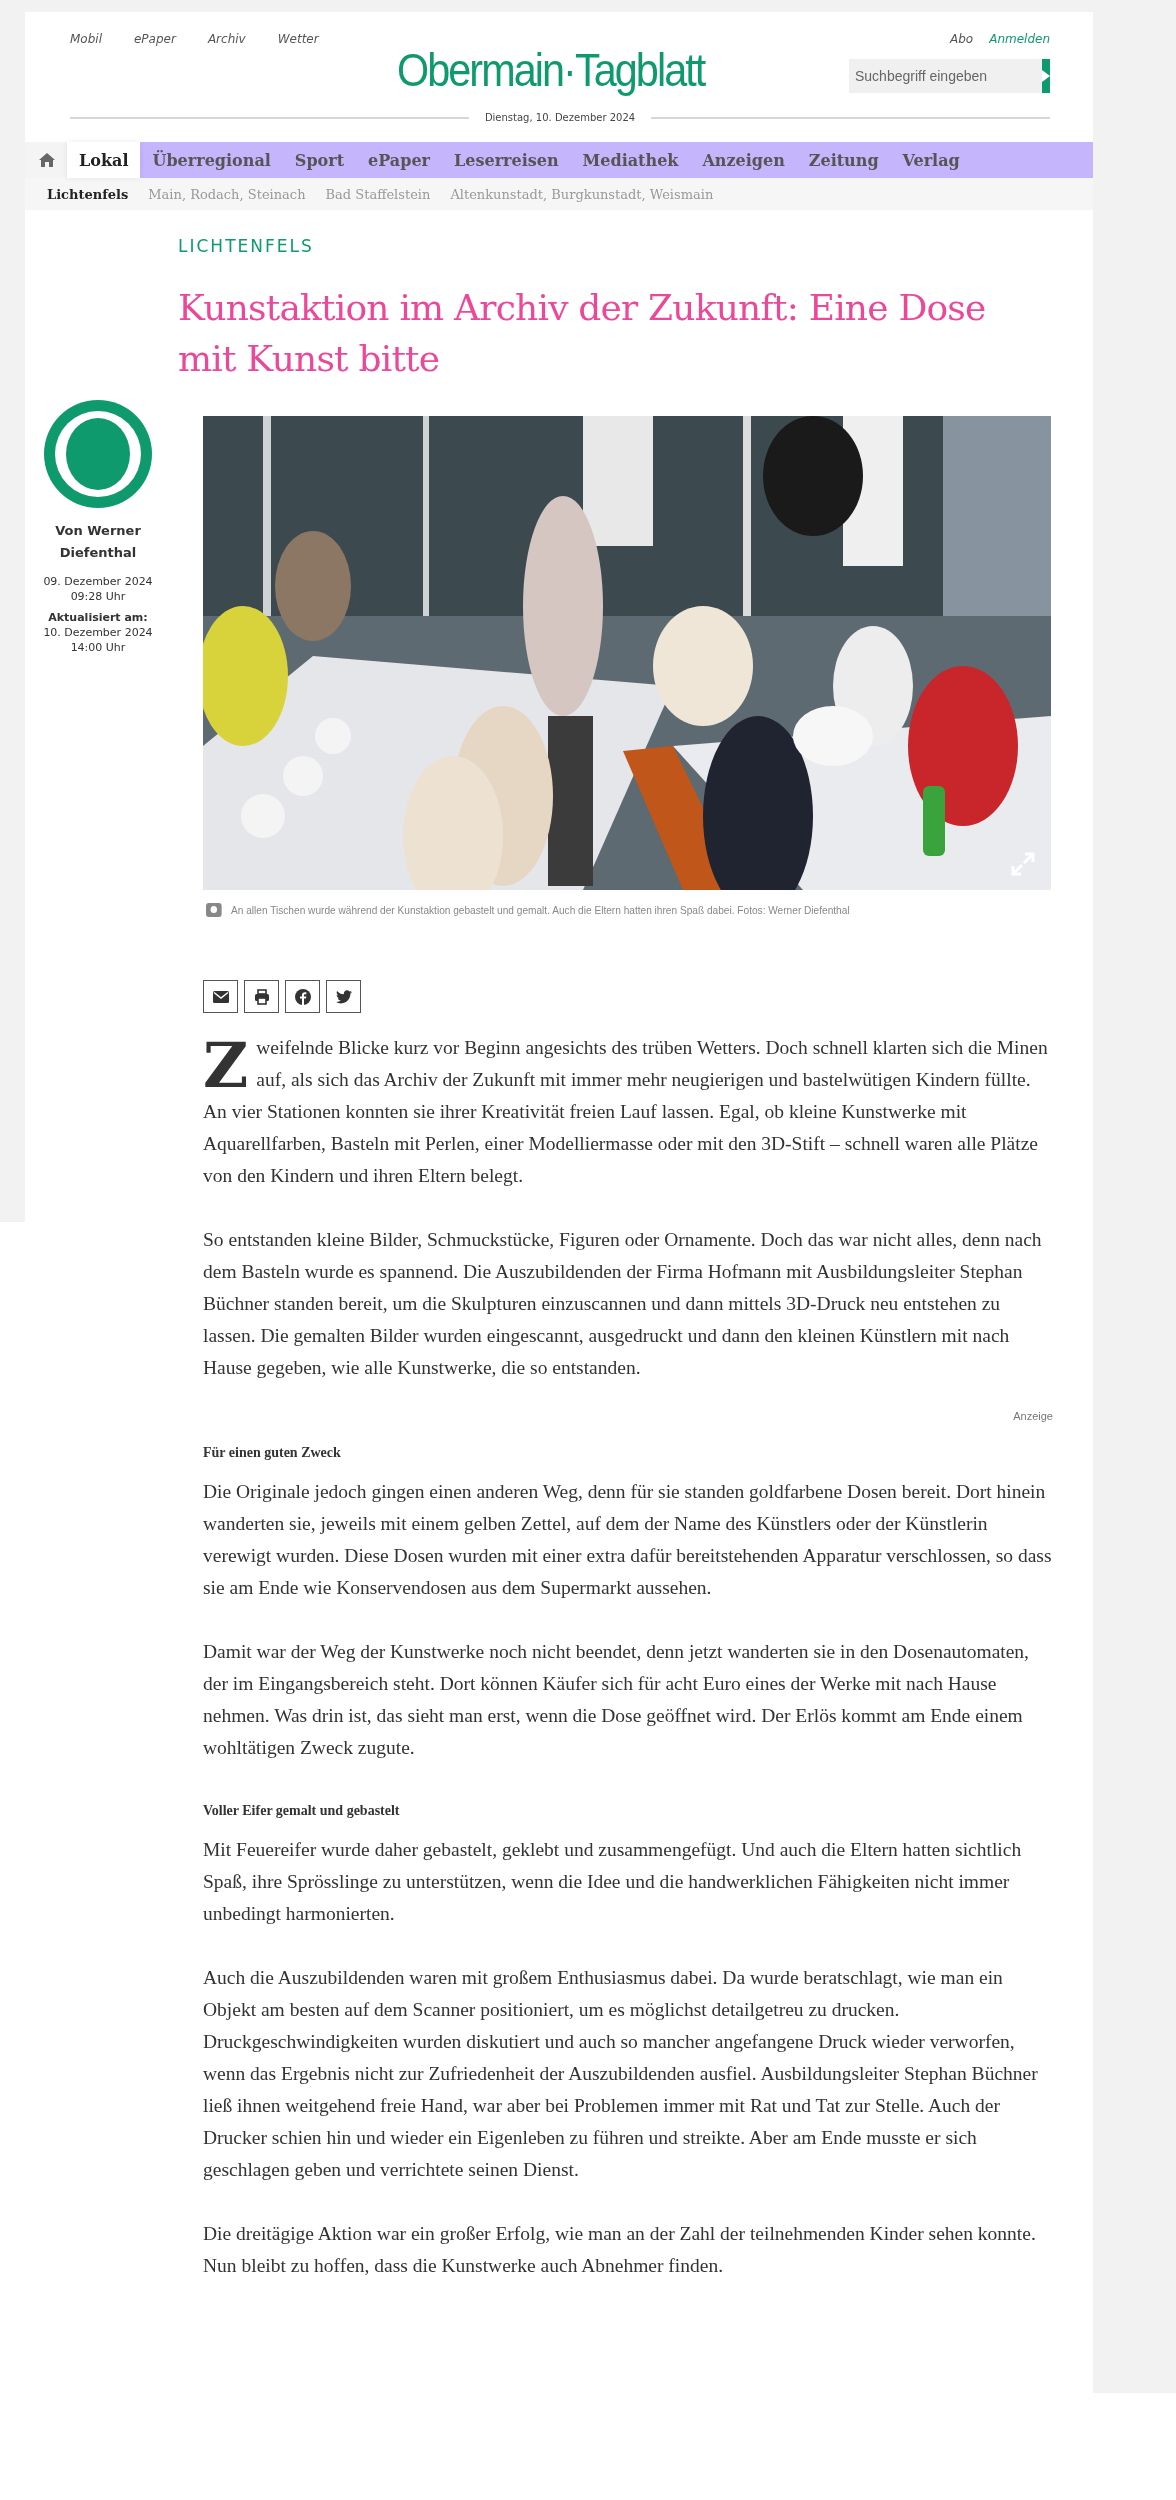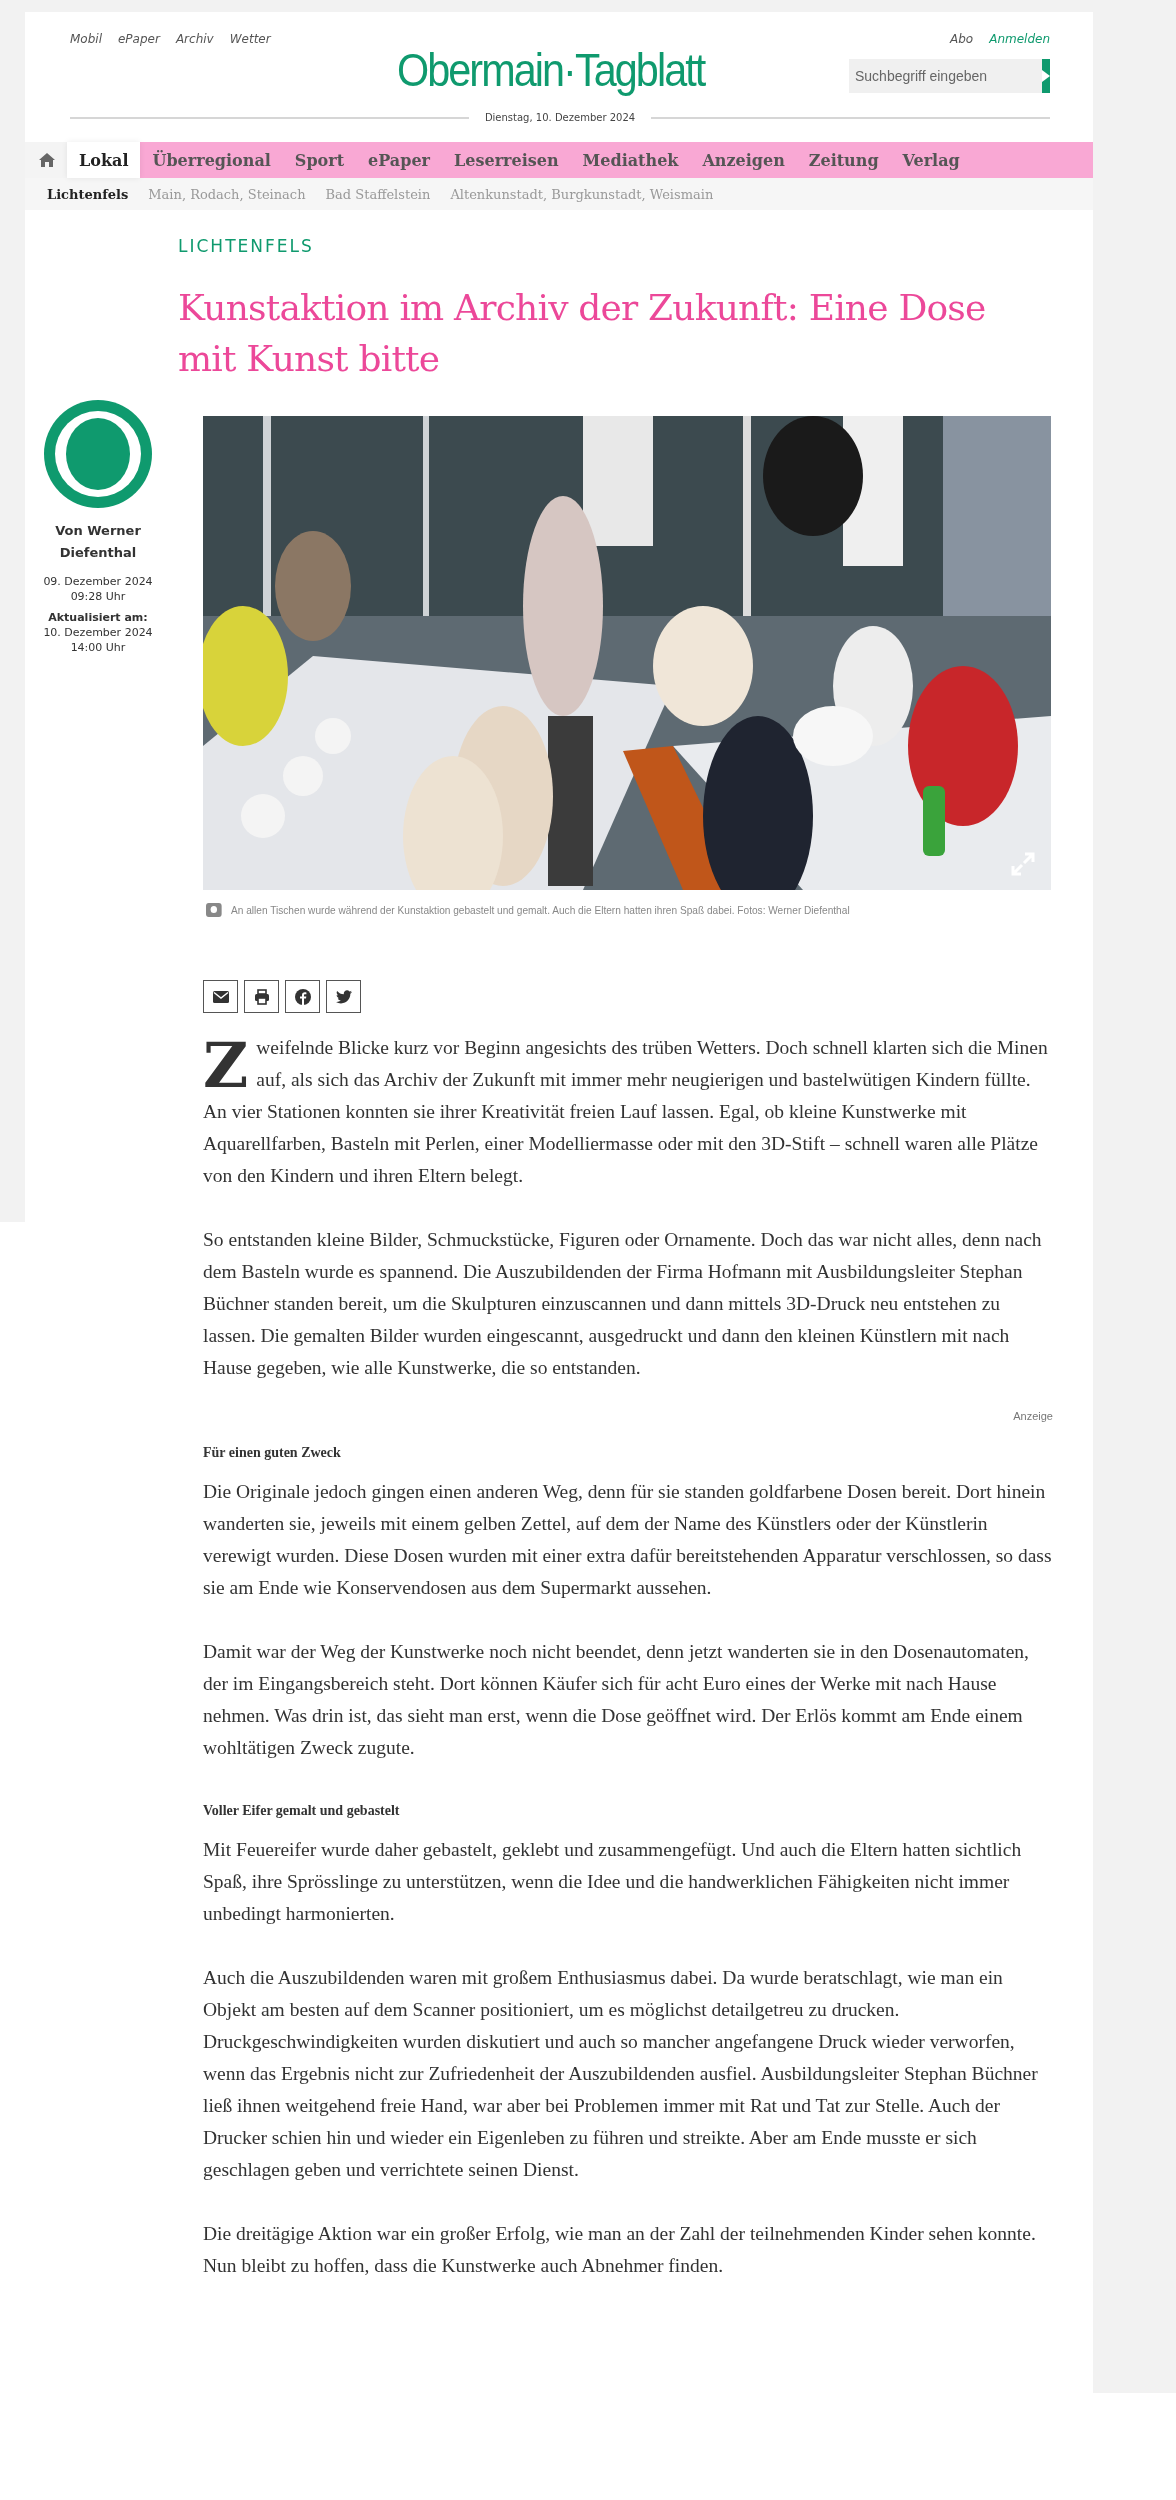--- a/index.html
+++ b/index.html
@@ -7,37 +7,37 @@
   body { position: relative; font-family: "DejaVu Serif", serif; color: #333; }
 
   .bg-left { position: absolute; left: 0; top: 0; width: 25px; height: 1222px; background: #f2f2f2; }
   .bg-right { position: absolute; left: 1093px; top: 0; width: 83px; height: 2393px; background: #f2f2f2; }
   .bg-top { position: absolute; left: 0; top: 0; width: 1176px; height: 12px; background: #f2f2f2; }
 
   .page { position: absolute; left: 25px; top: 12px; width: 1068px; }
 
   
   .header { position: relative; height: 120px; }
-  .toplinks { position: absolute; left: 45px; top: 20px; display: flex; gap: 16px; }
+  .toplinks { position: absolute; left: 45px; top: 20px; display: flex; gap: 32px; }
   .toplinks a { font-family: "DejaVu Sans", sans-serif; font-size: 12px; font-style: italic; color: #555; text-decoration: none; }
   .logo { position: absolute; left: 372px; top: 30px; font-family: "Liberation Sans", sans-serif; font-size: 47px; color: #0f9a6e; letter-spacing: -2.2px; transform: scaleX(0.88); transform-origin: left; white-space: nowrap; }
   .userlinks { position: absolute; right: 43px; top: 20px; display: flex; gap: 16px; margin-left: 40px; }
   .userlinks a { font-family: "DejaVu Sans", sans-serif; font-size: 12px; font-style: italic; color: #555; text-decoration: none; }
   .userlinks a.green { color: #0f9a6e; }
   .search { position: absolute; left: 824px; top: 47px; width: 201px; height: 34px; display: flex; }
   .search input { width: 202px; height: 34px; border: none; background: #f0f0f0; padding: 0 6px; font-family: "Liberation Sans", sans-serif; font-size: 14px; color: #666; outline: none; }
   .search input::placeholder { color: #666; }
   .search button { width: 34px; height: 34px; border: none; background: #0f9a6e; display: flex; align-items: center; justify-content: center; }
   .search button .tri { width: 0; height: 0; border-left: 8px solid #fff; border-top: 6px solid transparent; border-bottom: 6px solid transparent; }
   .dateline { position: absolute; left: 45px; right: 43px; top: 100px; display: flex; align-items: center; gap: 16px; }
   .dateline .rule { flex: 1; height: 2px; background: #d6d6d6; }
   .dateline span { font-family: "DejaVu Sans", sans-serif; font-size: 10px; color: #444; }
 
   
-  .nav { position: relative; height: 36px; margin-top: 10px; display: flex; align-items: center; background: #f9a8d4; }
+  .nav { position: relative; height: 36px; margin-top: 10px; display: flex; align-items: center; background: #c4b5fd; }
   .nav .item { font-family: "DejaVu Serif", serif; font-weight: bold; font-size: 16px; color: #555; padding: 0 12px; height: 36px; display: flex; align-items: center; text-decoration: none; }
   .nav .home { padding: 0 12px 0 14px; height: 36px; display: flex; align-items: center; background: #f4f4f4; }
   .nav .item.active { color: #222; background: #fff; box-shadow: 0 0 6px rgba(0,0,0,0.08); }
   .subnav { height: 32px; background: #f6f6f6; display: flex; align-items: center; padding-left: 22px; gap: 20px; }
   .subnav a { font-family: "DejaVu Serif", serif; font-size: 13px; color: #999; text-decoration: none; }
   .subnav a.active { color: #222; font-weight: bold; }
 
   
   .kicker { position: absolute; left: 178px; top: 236px; font-family: "DejaVu Sans", sans-serif; font-size: 17px; letter-spacing: 2px; color: #0f9a6e; }
   .title { position: absolute; left: 178px; top: 282px; width: 830px; font-family: "DejaVu Serif", serif; font-size: 36px; line-height: 51px; color: #ec4899; font-weight: normal; letter-spacing: -0.8px; }

